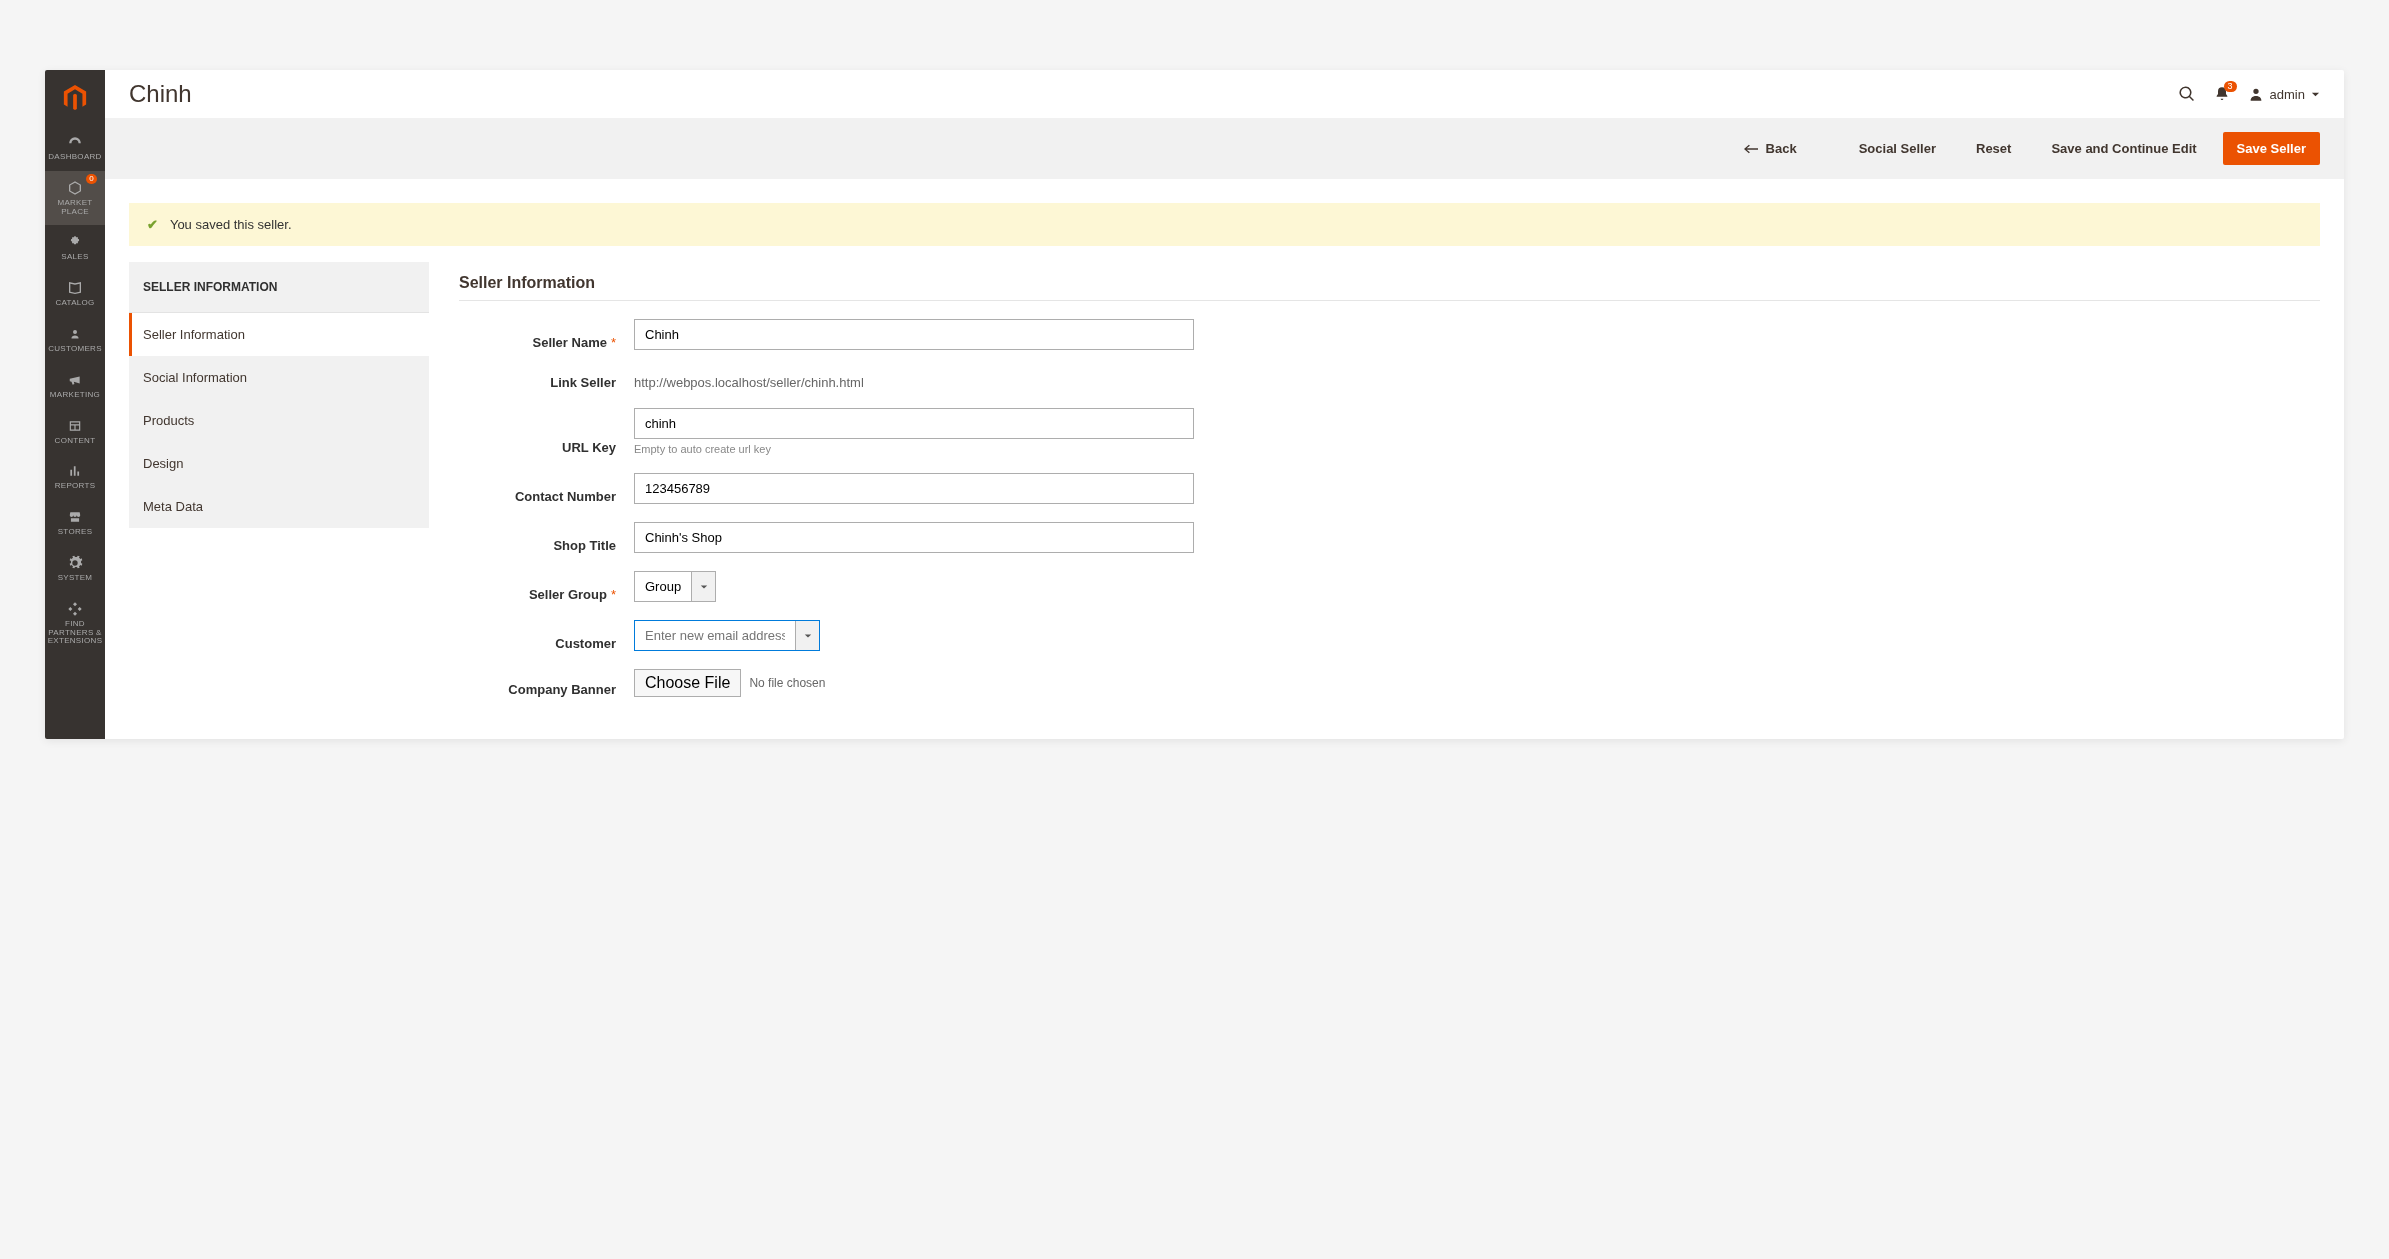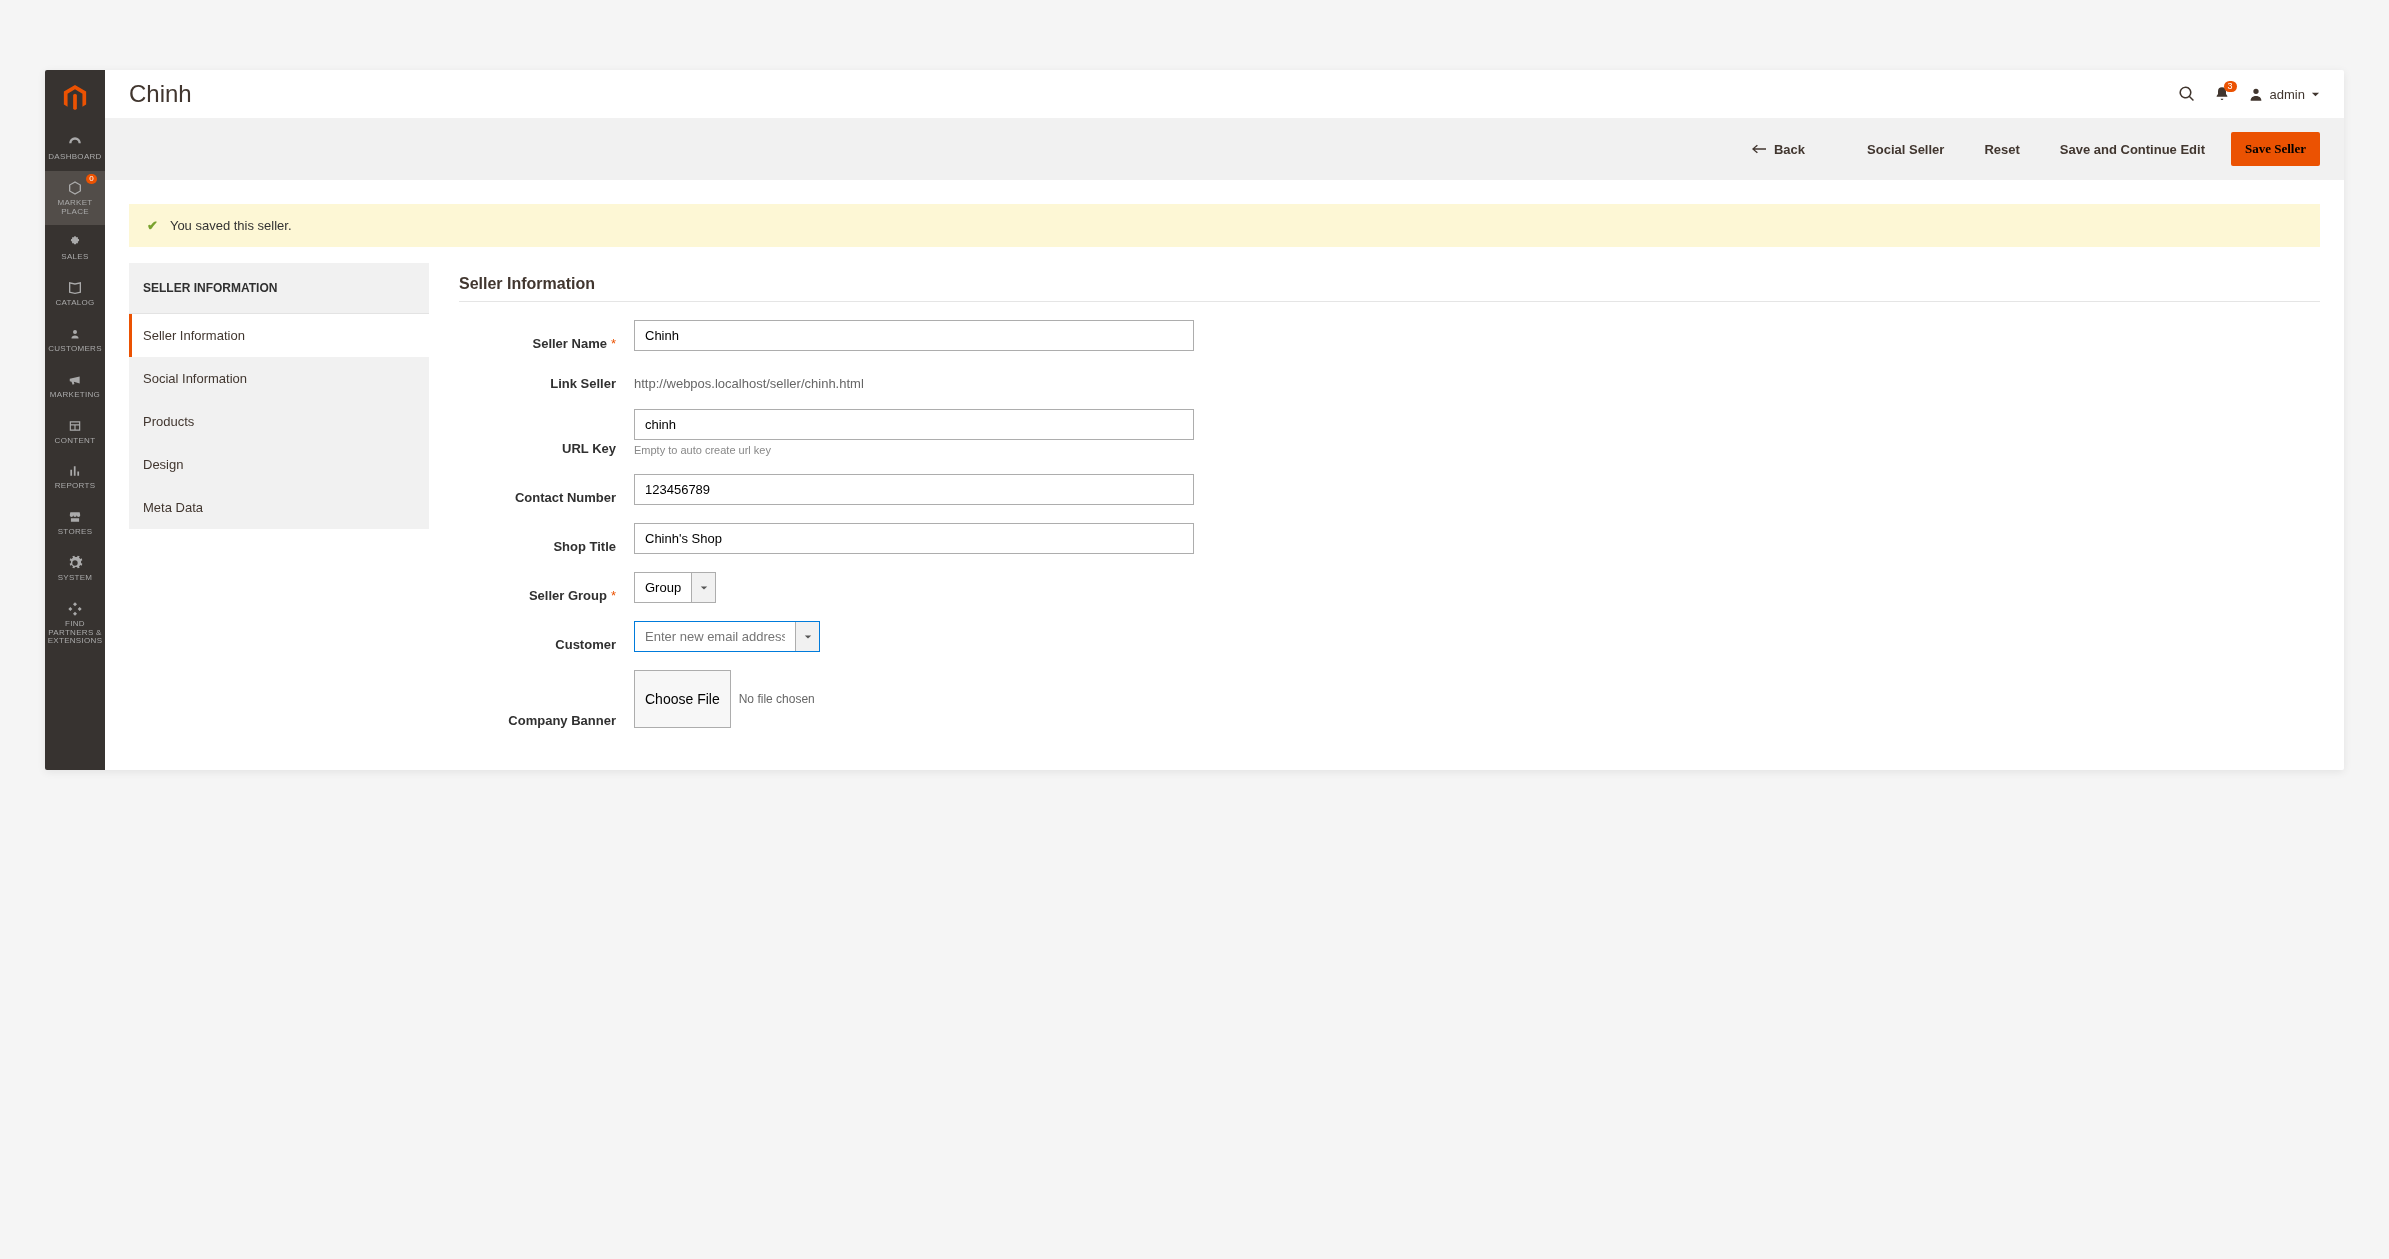--- a/index.html
+++ b/index.html
@@ -26,21 +26,21 @@
 .header h1 { font-size: 24px; font-weight: 400; color: #41362f; }
 .header-actions { display: flex; align-items: center; gap: 18px; }
 .header-actions .icon-btn { position: relative; cursor: pointer; display: flex; align-items: center; }
 .notif-badge { position: absolute; top: -4px; right: -7px; background: #eb5202; color: #fff; border-radius: 8px; font-size: 9px; padding: 0 4px; line-height: 11px; }
 .user-menu { display: flex; align-items: center; gap: 6px; font-size: 13px; color: #41362f; cursor: pointer; }
 
 
 .action-bar { background: #f1f1f1; padding: 14px 24px; display: flex; justify-content: flex-end; align-items: center; gap: 12px; }
 .btn { border: none; background: none; font-size: 13px; font-weight: 600; padding: 9px 14px; cursor: pointer; color: #41362f; }
 .btn.back { display: flex; align-items: center; gap: 8px; font-weight: 600; }
-.btn.primary { background: #eb5202; color: #000000; border-radius: 2px; font-family: Liberation Serif, serif; }
+.btn.primary { background: #eb5202; color: #ffffff; border-radius: 2px; }
 .action-gap { width: 10px; }
 
 
 .message-success { margin: 24px 24px 0 24px; background: #fdf7d5; border: none; padding: 14px 18px; display: flex; align-items: center; gap: 12px; color: #333; font-size: 13px; }
 .message-success .checkmark { color: #79a22e; font-weight: bold; }
 
 
 .content-row { display: flex; gap: 30px; padding: 16px 24px 24px 24px; }
 .side-tabs { width: 300px; background: #f1f1f1; align-self: flex-start; }
 .side-tabs .tabs-title { font-size: 12px; font-weight: 700; padding: 18px 14px; color: #303030; text-transform: uppercase; border-bottom: 1px solid #e3e3e3; }
@@ -57,21 +57,21 @@
 .form-control-cell { flex: 1; max-width: 560px; }
 .form-control-cell.wide { max-width: 560px; }
 .form-input { width: 100%; border: 1px solid #adadad; padding: 7px 10px; font-size: 13px; background: #fff; }
 .static-text { padding-top: 7px; font-size: 13px; color: #666; }
 .help-text { font-size: 11px; color: #888; margin-top: 4px; }
 .combo { display: inline-flex; border: 1px solid #adadad; }
 .combo.focused { border-color: #007bdb; }
 .combo input { border: none; padding: 7px 10px; font-size: 13px; outline: none; background: #fff; }
 .combo .caret-btn { width: 24px; display: flex; align-items: center; justify-content: center; border-left: 1px solid #adadad; background: #f1f1f1; cursor: pointer; }
 .file-row { display: flex; align-items: center; gap: 8px; }
-.file-btn { border: 1px solid #adadad; background: #f7f7f7; padding: 20px 10px; font-size: 14px; cursor: pointer; }
+.file-btn { border: 1px solid #adadad; background: #f7f7f7; padding: 4px 10px; font-size: 16px; cursor: pointer; }
 .file-text { font-size: 12px; color: #666; }
 </style>
 </head>
 <body>
 
 <div class="page-wrapper">
 <div class="admin-container">
 
   <nav class="sidebar">
     <div class="logo-cell">

